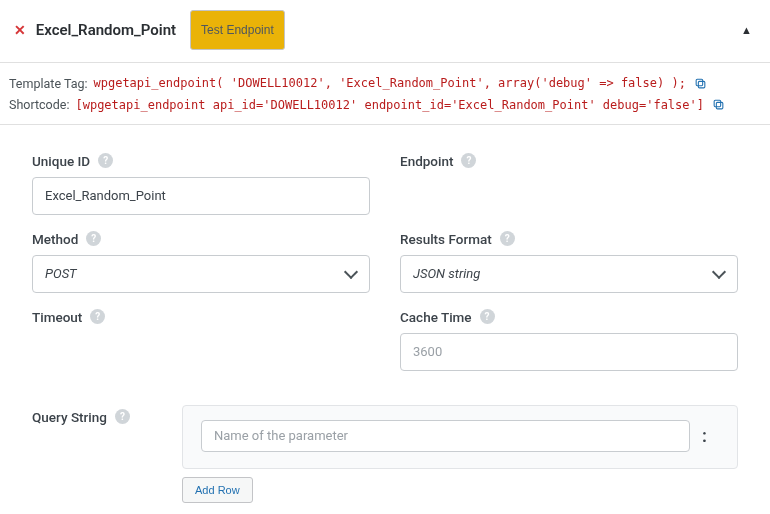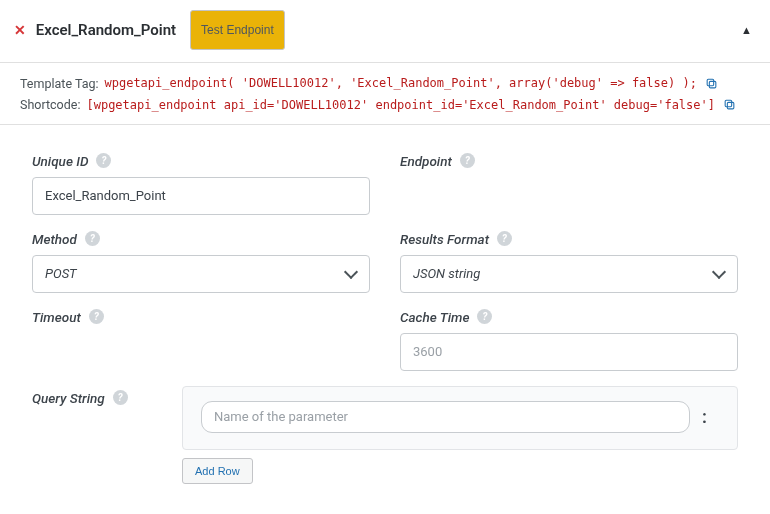--- a/index.html
+++ b/index.html
@@ -44,21 +44,21 @@
     font-size: 11px;
     color: #2b2f33;
     cursor: pointer;
   }
   .hr {
     border: none;
     border-top: 1px solid #e0e0e0;
     margin: 0;
   }
   .codeblock {
-    padding: 10px 18px 8px 20px;
+    padding: 10px 18px 8px 9px;
     font-size: 12.5px;
     line-height: 1.7;
   }
   .codeblock .row { display: flex; align-items: center; flex-wrap: nowrap; }
   .label { color: #4b5358; margin-right: 6px; white-space: nowrap; }
   .codetext {
     font-family: Menlo, Consolas, monospace;
     color: #b91c1c;
     font-size: 12px;
     white-space: nowrap;
@@ -80,21 +80,20 @@
     column-gap: 30px;
     row-gap: 16px;
   }
   .field-label {
     font-size: 13.5px;
     font-weight: 500;
     color: #3c434a;
     display: flex;
     align-items: center;
     margin-bottom: 8px;
-    font-style: italic;
   }
   .help-icon {
     display: inline-flex;
     align-items: center;
     justify-content: center;
     width: 15px;
     height: 15px;
     border-radius: 50%;
     background: #d0d5d9;
     color: #fff;
@@ -130,36 +129,35 @@
     height: 8px;
     border-right: 2px solid #4b5358;
     border-bottom: 2px solid #4b5358;
     transform: translateY(-70%) rotate(45deg);
     pointer-events: none;
   }
 
   .qs-section {
     display: grid;
     grid-template-columns: 150px 1fr;
-    margin-top: 15px;
+    margin-top: 34px;
     align-items: flex-start;
   }
   .qs-label { padding-top: 4px; }
   .qs-box {
     border: 1px solid #e2e4e7;
     background: #f9fafb;
     border-radius: 4px;
     padding: 14px 18px 16px;
     display: flex;
     align-items: center;
   }
   .qs-box input, .qs-box textarea {
     background: #fff;
     height: 32px;
-    border-radius: 11px;
   }
   .qs-box textarea {
     resize: both;
     padding-top: 10px;
     line-height: 1.3;
   }
   .qs-colon {
     font-weight: 600;
     font-size: 18px;
     margin: 0 12px;

